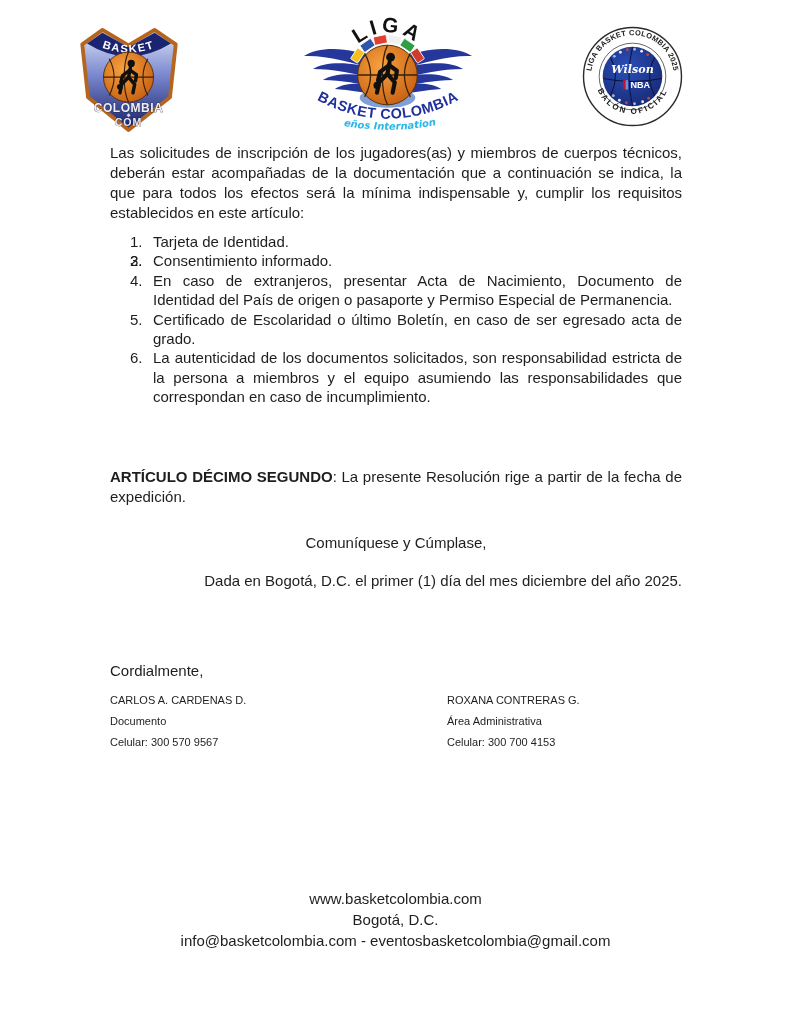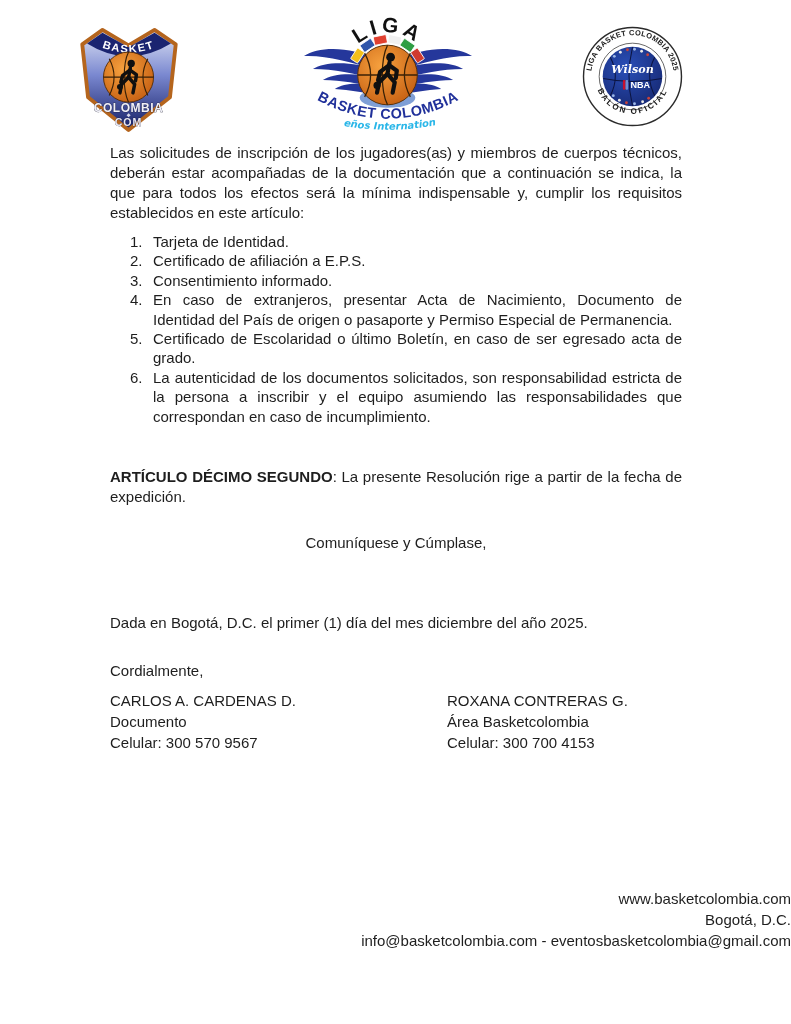--- a/index.html
+++ b/index.html
@@ -10,34 +10,34 @@
   .logo { position:absolute; }
   .logo-left   { left:78px;  top:27px;  width:102px; height:106px; }
   .logo-center { left:301px; top:12px;  width:174px; height:125px; }
   .logo-right  { left:582px; top:26px;  width:101px; height:101px; }
 
   .tblock { position:absolute; left:110px; width:572px; font-size:15px; line-height:20px; text-align:justify; }
   .p-intro        { top:128px; }
   .doc-list       { top:232px; line-height:19.4px; }
   .p-articulo     { top:452px; }
   .p-comuniquese  { top:518px; text-align:center; }
-  .p-dada         { top:598px; text-align:left; }
+  .p-dada         { top:556px; text-align:right; }
   .p-cordialmente { top:646px; text-align:left; }
 
   .list-item { position:relative; padding-left:43px; }
   .list-item .num { position:absolute; left:20px; top:0; }
 
   .bold { font-weight:bold; }
 
   .sig-row { position:absolute; left:110px; top:690px; width:600px; display:flex;
-             font-size:15px; line-height:21px; text-align:left; }
+             font-size:11px; line-height:21px; text-align:left; }
   .sig-col-left  { width:337px; }
   .sig-col-right { flex:1; }
 
-  .footer { position:absolute; left:0; top:888px; width:791px; text-align:right;
+  .footer { position:absolute; left:0; top:888px; width:791px; text-align:center;
             font-size:15px; line-height:21px; }
 
   svg text { user-select:none; }
 </style>
 </head>
 <body>
 
 <div class="page">
 
   <svg class="logo logo-left" viewBox="0 0 103 110">
@@ -211,57 +211,56 @@
 
   <p class="tblock p-intro">Las solicitudes de inscripción de los jugadores(as) y miembros de cuerpos técnicos, deberán estar acompañadas de la documentación que a continuación se indica, la que para todos los efectos será la mínima indispensable y, cumplir los requisitos establecidos en este artículo:</p>
 
   <div class="tblock doc-list">
     <div class="list-item">
       <span class="num">1.</span>
       <span>Tarjeta de Identidad.</span>
     </div>
     <div class="list-item">
       <span class="num">2.</span>
-      <span>Certificado de afiliación a E.P.S.</span>
     </div>
     <div class="list-item">
       <span class="num">3.</span>
       <span>Consentimiento informado.</span>
     </div>
     <div class="list-item">
       <span class="num">4.</span>
       <span>En caso de extranjeros, presentar Acta de Nacimiento, Documento de Identidad del País de origen o pasaporte y Permiso Especial de Permanencia.</span>
     </div>
     <div class="list-item">
       <span class="num">5.</span>
       <span>Certificado de Escolaridad o último Boletín, en caso de ser egresado acta de grado.</span>
     </div>
     <div class="list-item">
       <span class="num">6.</span>
-      <span>La autenticidad de los documentos solicitados, son responsabilidad estricta de la persona a inscribir y el equipo asumiendo las responsabilidades que correspondan en caso de incumplimiento.</span>
+      <span>La autenticidad de los documentos solicitados, son responsabilidad estricta de la persona a miembros y el equipo asumiendo las responsabilidades que correspondan en caso de incumplimiento.</span>
     </div>
   </div>
 
   <p class="tblock p-articulo"><span class="bold">ARTÍCULO DÉCIMO SEGUNDO</span><span>: La presente Resolución rige a partir de la fecha de expedición.</span></p>
 
   <p class="tblock p-comuniquese">Comuníquese y Cúmplase,</p>
 
   <p class="tblock p-dada">Dada en Bogotá, D.C. el primer (1) día del mes diciembre del año 2025.</p>
 
   <p class="tblock p-cordialmente">Cordialmente,</p>
 
   <div class="sig-row">
     <div class="sig-col-left">
       <div>CARLOS A. CARDENAS D.</div>
       <div>Documento</div>
       <div>Celular: 300 570 9567</div>
     </div>
     <div class="sig-col-right">
       <div>ROXANA CONTRERAS G.</div>
-      <div>Área Basketcolombia</div>
+      <div>Área Administrativa</div>
       <div>Celular: 300 700 4153</div>
     </div>
   </div>
 
   <div class="footer">
     <div>www.basketcolombia.com</div>
     <div>Bogotá, D.C.</div>
     <div>info@basketcolombia.com - eventosbasketcolombia@gmail.com</div>
   </div>
 

